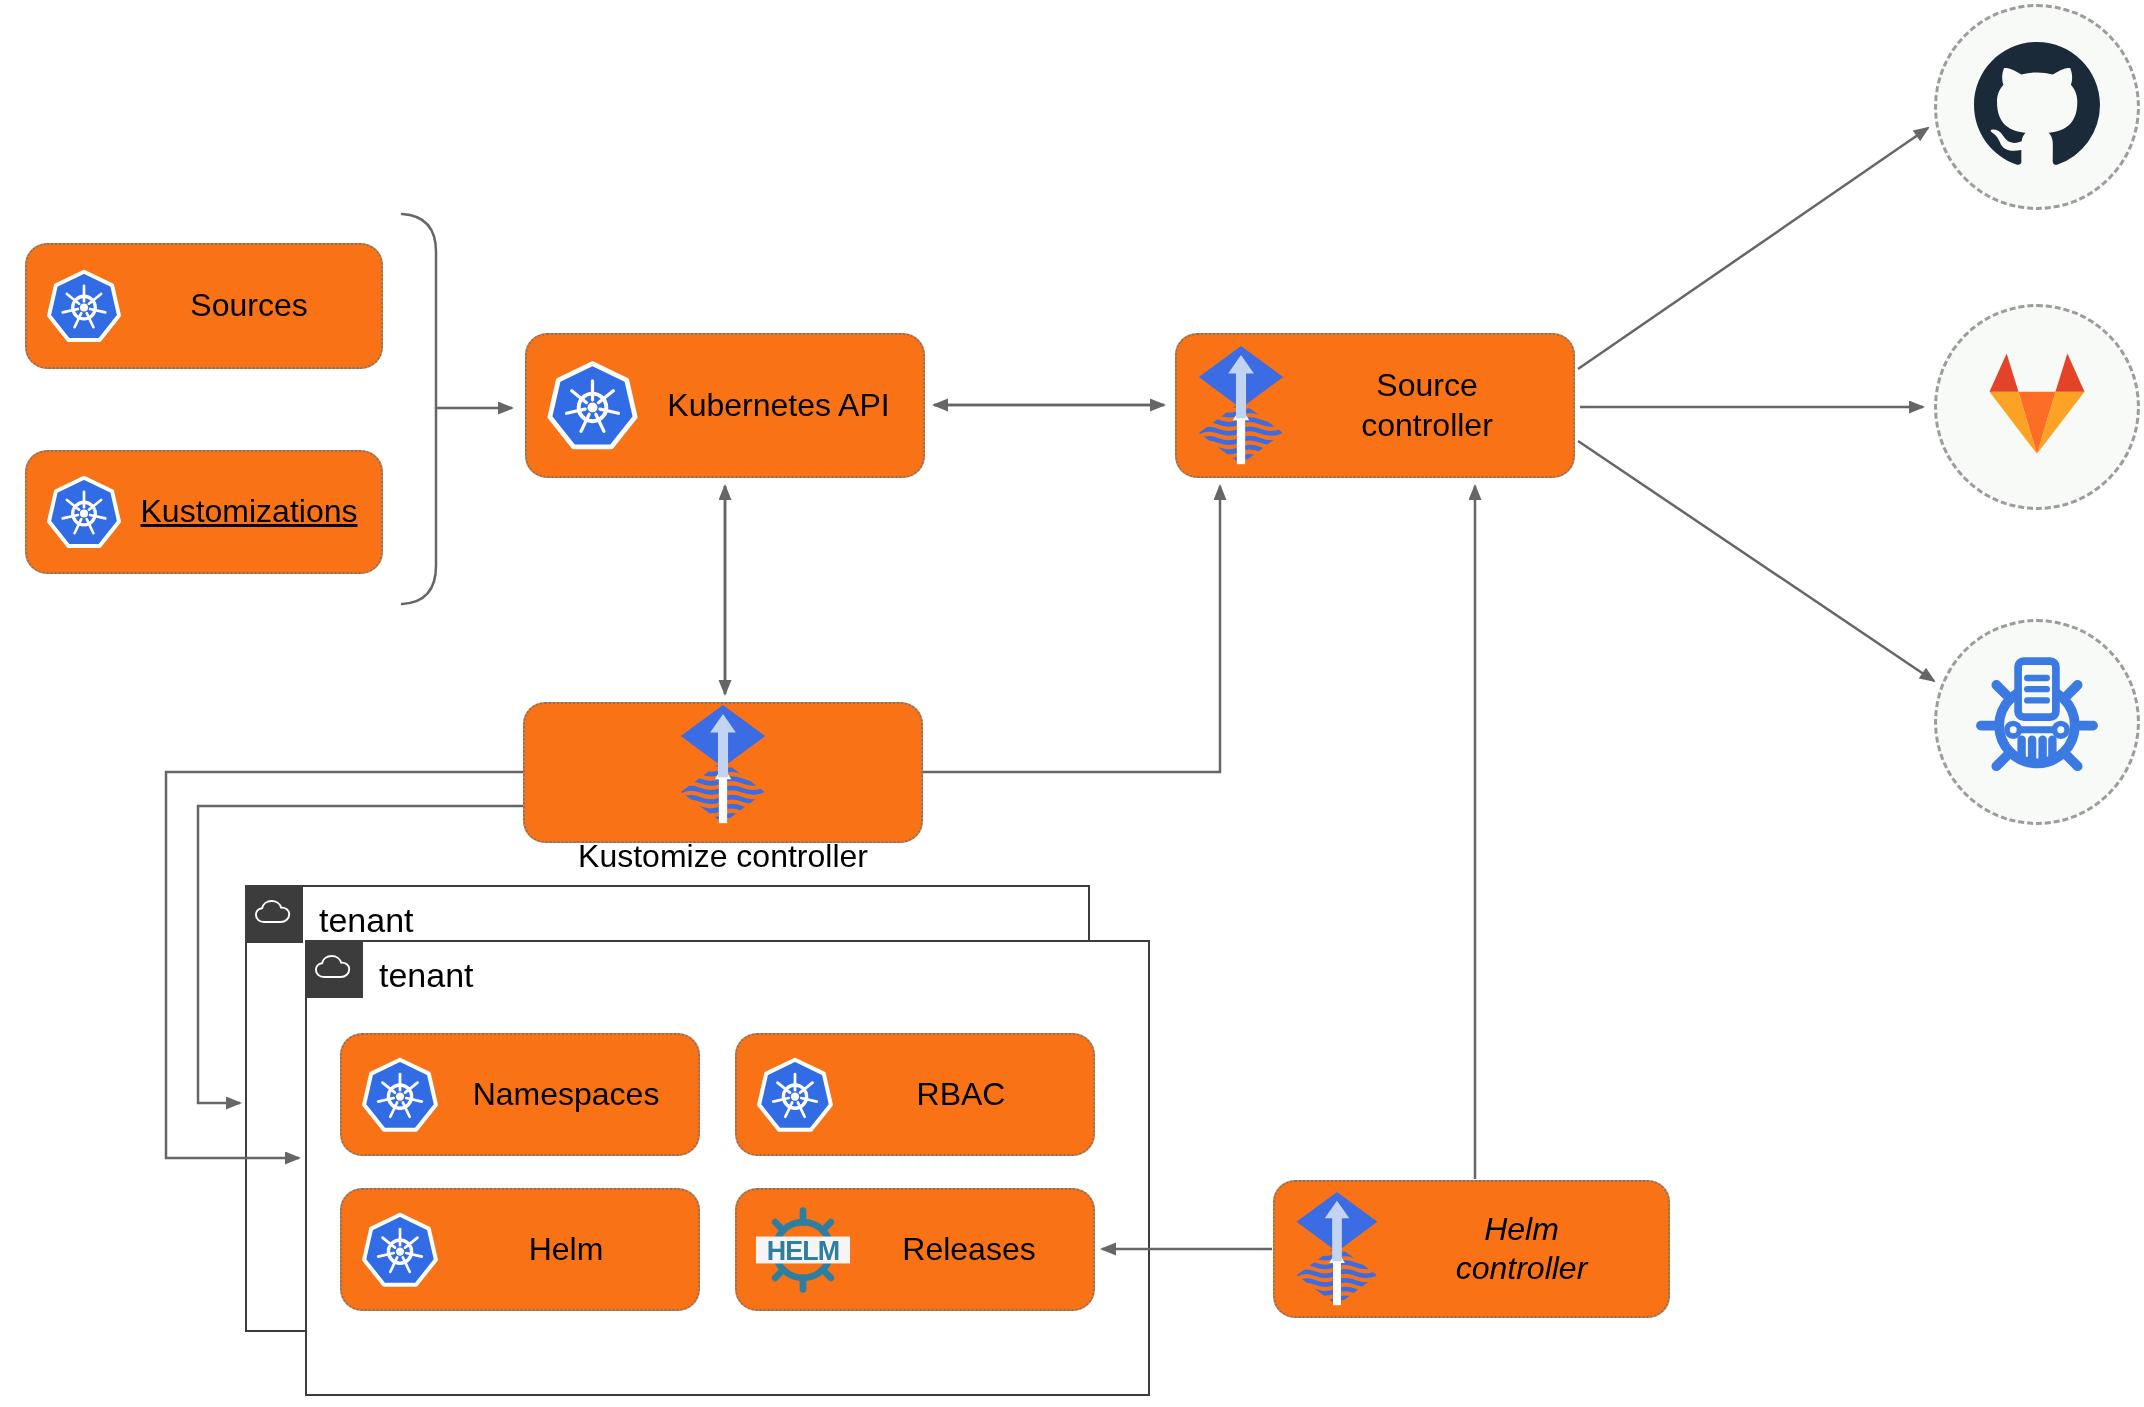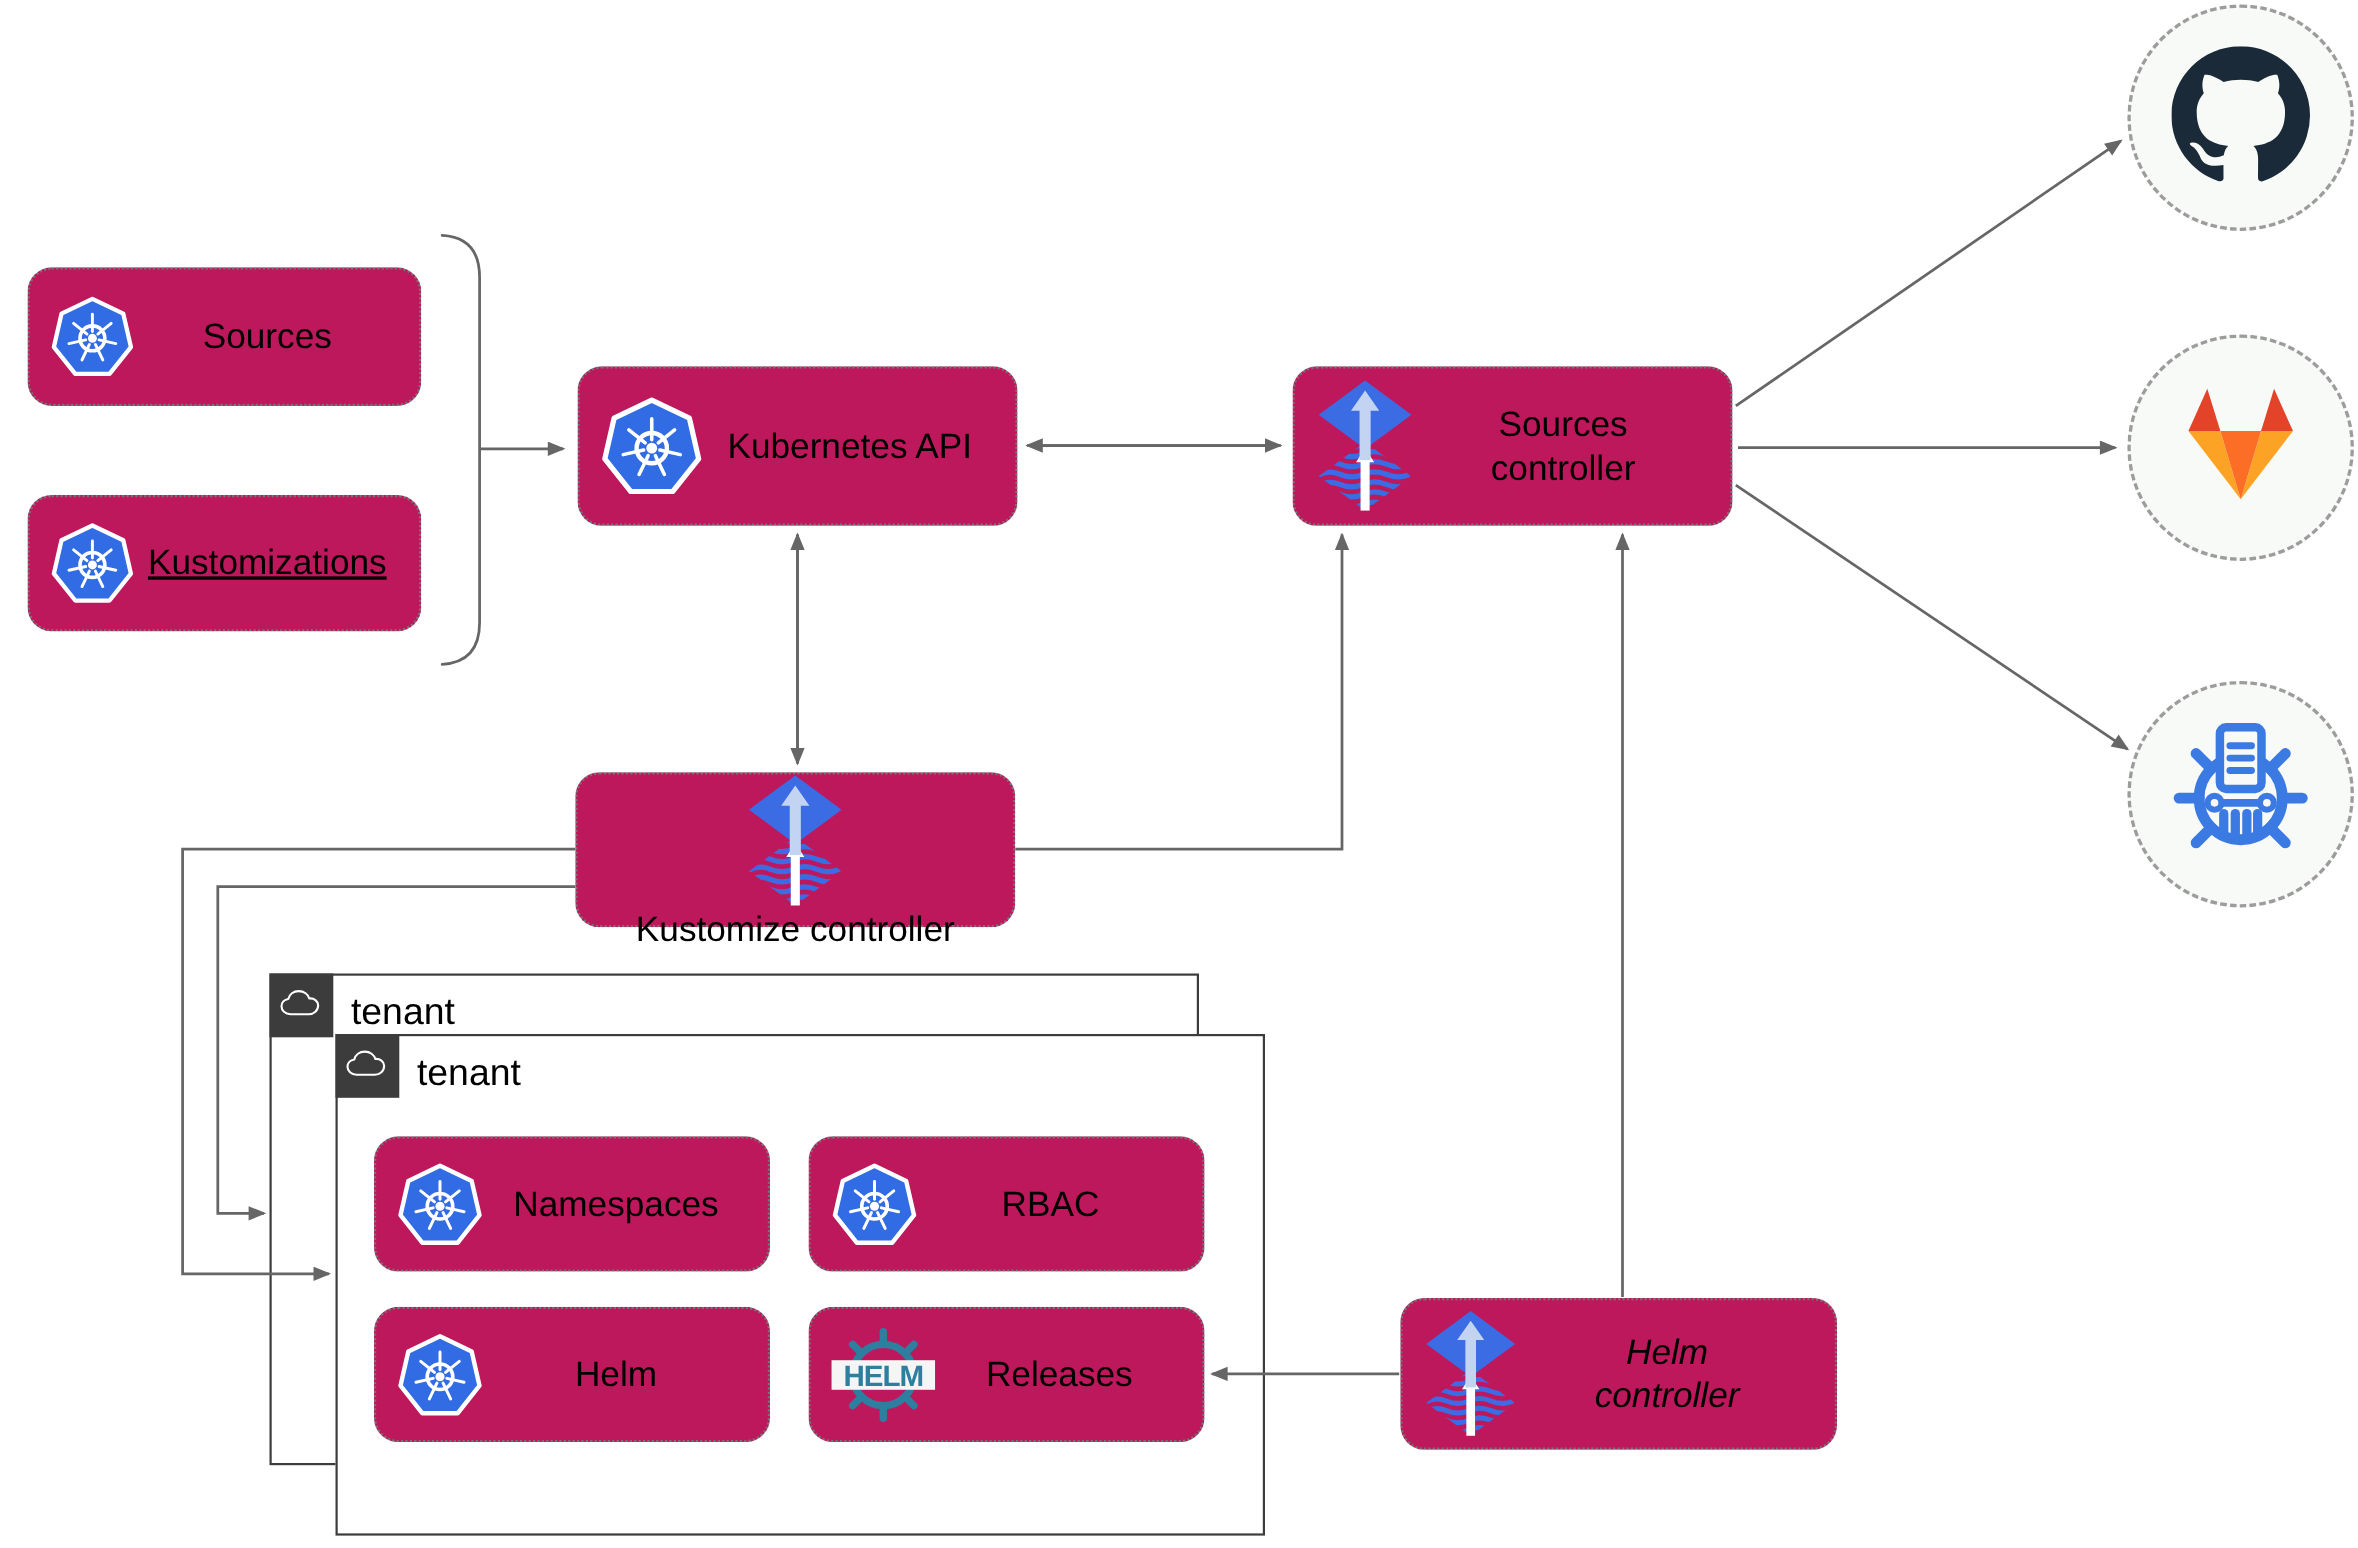--- a/index.html
+++ b/index.html
@@ -1,19 +1,19 @@
 <!DOCTYPE html>
 <html><head>
 <meta charset="utf-8">
 <style>
   html,body{margin:0;padding:0;background:#fff;}
   #canvas{position:relative;width:2144px;height:1407px;background:#ffffff;
           font-family:"Liberation Sans",sans-serif;overflow:hidden;}
-  .node{position:absolute;background:#be185d;border:2px dotted #757575;border-radius:22px;
-        display:flex;align-items:center;box-sizing:border-box;padding:0 18px;z-index:3;}
+  .node{position:absolute;background:#f97316;border:2px dotted #757575;border-radius:22px;
+        display:flex;align-items:center;box-sizing:border-box;padding:0 18px;z-index:3;gap:12px;}
   .node .icn{flex:0 0 auto;display:flex;align-items:flex-end;justify-content:center;}
   .node .lbl{flex:1;text-align:center;font-size:32px;color:#000;line-height:1.22;}
   .node .lbl.wrap2{padding:0 28px;}
   .tenant{position:absolute;background:#ffffff;border:2px solid #3c3c3c;box-sizing:border-box;z-index:1;}
   .badge{position:absolute;left:-2px;top:-2px;width:58px;height:58px;background:#3c3c3c;
          display:flex;align-items:center;justify-content:center;}
   .tlabel{position:absolute;left:72px;top:14px;font-size:34px;color:#000;}
   .ext{position:absolute;width:206px;height:206px;border-radius:50%;border:3px dashed #9c9c9c;
        background:#f8faf7;display:flex;align-items:center;justify-content:center;box-sizing:border-box;z-index:3;}
   .edges{position:absolute;left:0;top:0;z-index:2;pointer-events:none;}
@@ -149,21 +149,21 @@
       <path d="M2,106 q11,-7 23,-2 t23,0 t23,0 t23,0"></path>
       <path d="M2,116 q11,-7 23,-2 t23,0 t23,0 t23,0"></path>
       <path d="M2,126 q11,-7 23,-2 t23,0 t23,0 t23,0"></path>
     </g>
     <polygon points="50,68 41,82 59,82" fill="#fff"></polygon>
     <rect x="45.5" y="80" width="9" height="50" fill="#fff"></rect>
     <polygon points="50,11 36,31 64,31" fill="#c3d4f2"></polygon>
     <rect x="44.5" y="29" width="11" height="51" fill="#c3d4f2"></rect>
   </svg>
       </span>
-    <span class="lbl wrap2">Sources controller</span>
+    <span class="lbl wrap2">Source controller</span>
   </div>
 
   <div class="node" style="left:523px;top:702px;width:400px;height:141px;flex-direction:column;">
     <span class="icn">
         <svg width="92" height="121" viewBox="0 0 100 132">
     <defs>
             <clipPath id="fxc6">
               <polygon points="50,62 96,96 50,130 4,96"></polygon>
             </clipPath>
           </defs>

